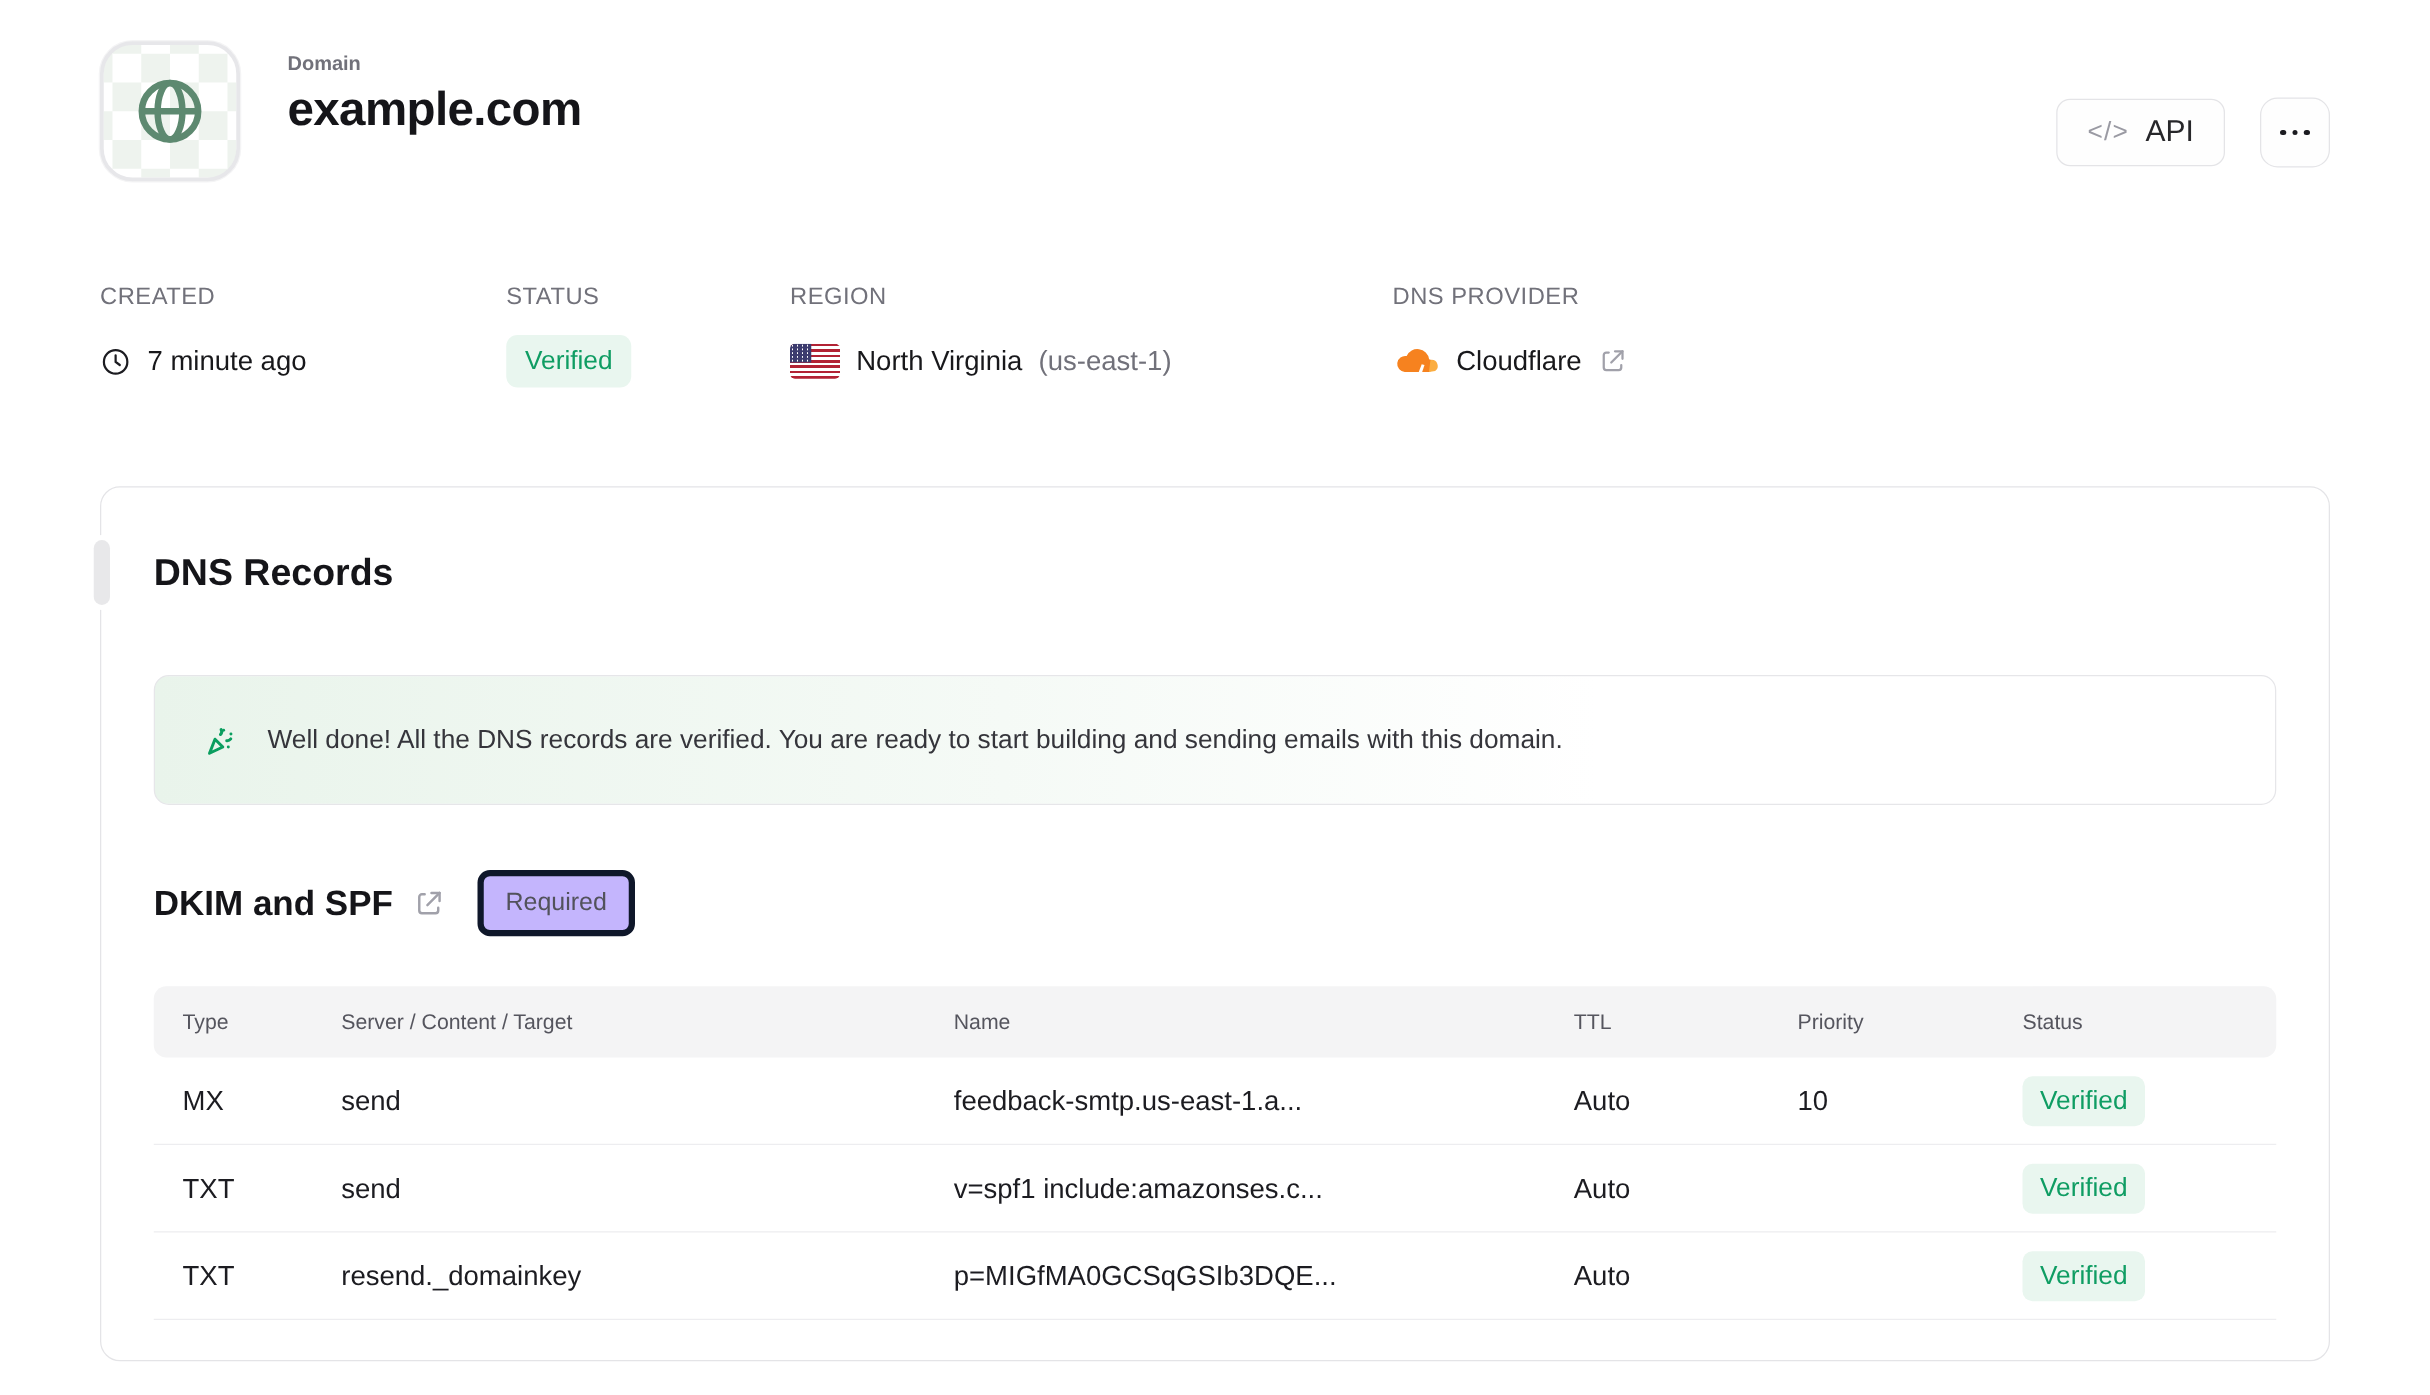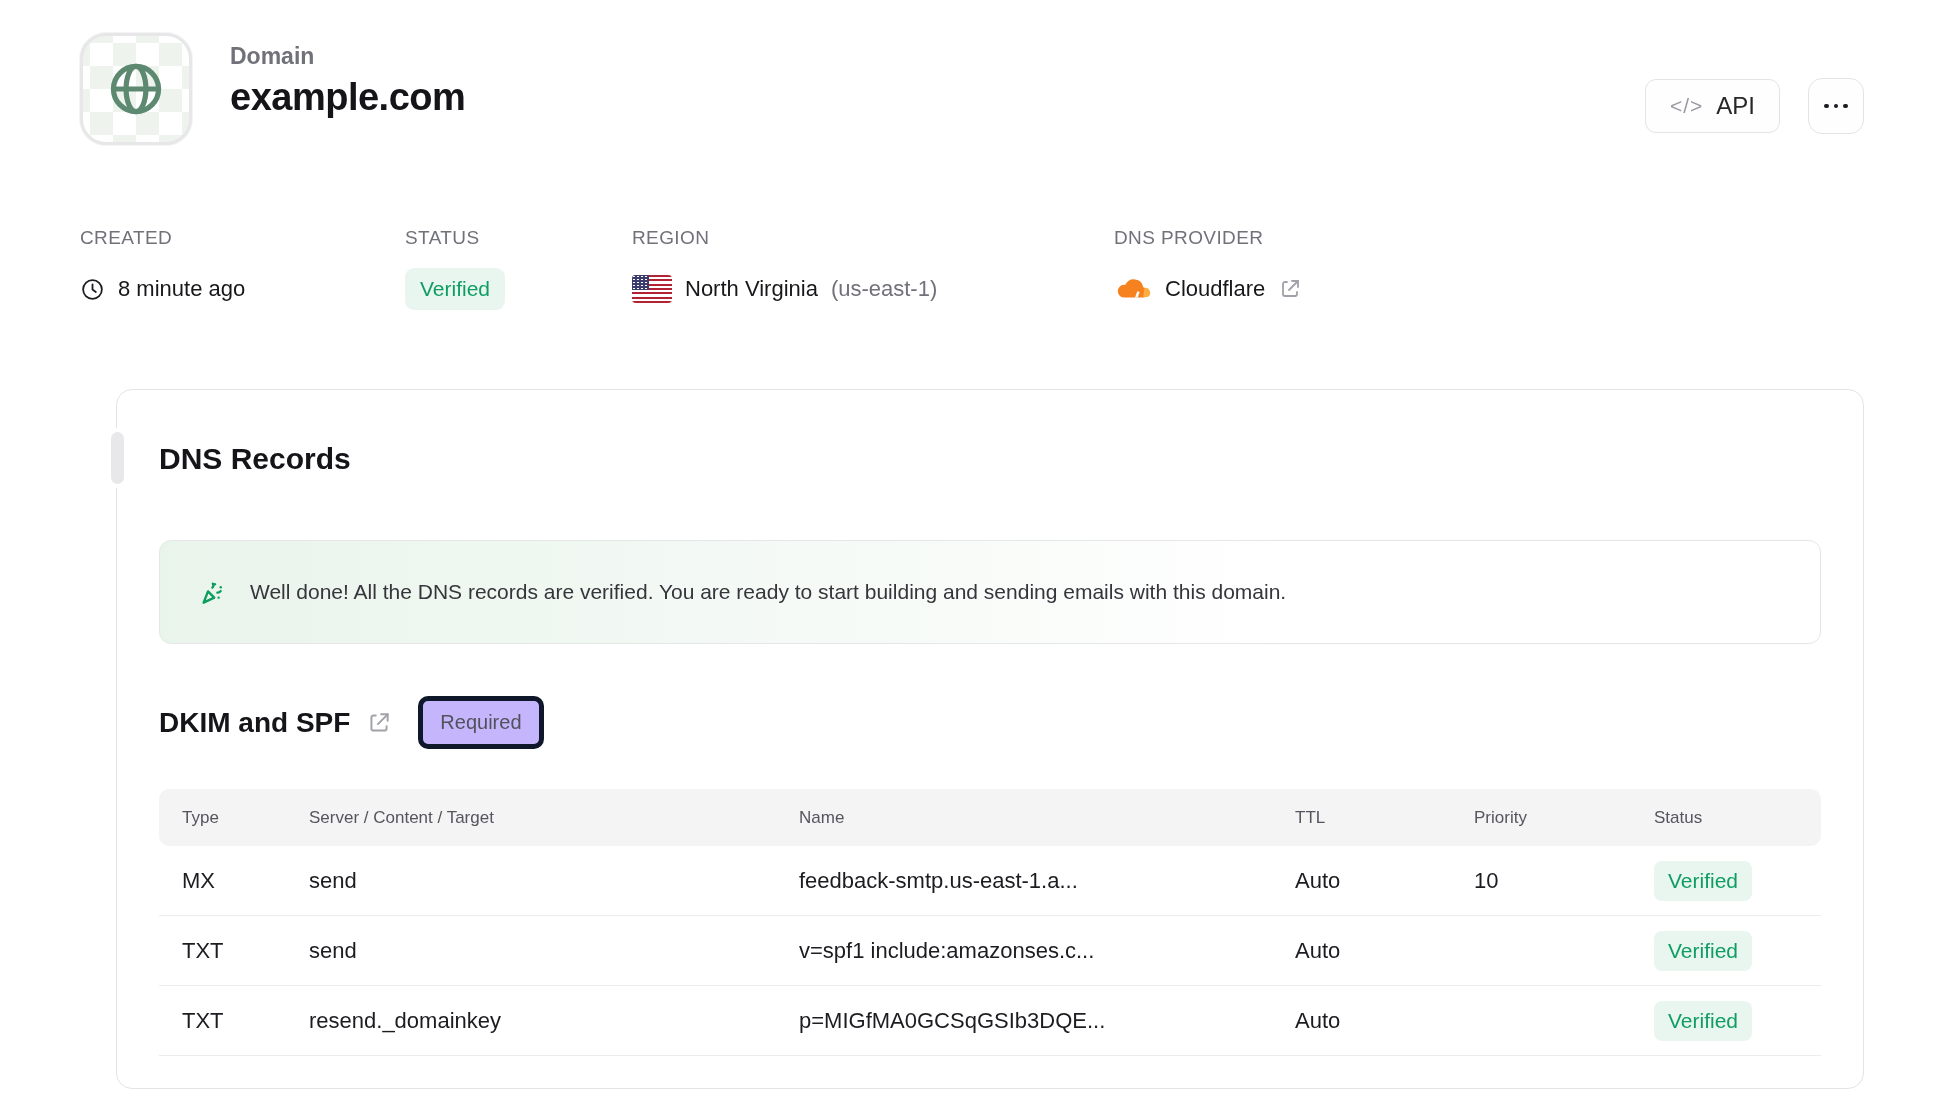--- a/index.html
+++ b/index.html
@@ -9,21 +9,21 @@
 
   
   .top-header { display:flex; align-items:flex-start; padding-top:33px; }
   .icon-tile { width:112px; height:112px; border-radius:26px; flex:0 0 auto;
     border:3px solid #e7e7ea; box-shadow:0 0 0 1px #f4f4f5;
     background-color:#fff;
     background-image:conic-gradient(#eef3ee 25%, #ffffff 0 50%, #eef3ee 0 75%, #ffffff 0);
     background-size:46px 46px; background-position:center;
     display:flex; align-items:center; justify-content:center; margin-right:38px; }
   .title-block { padding-top:10px; }
-  .domain-label { font-size:23px; font-weight:600; color:#71717a; }
+  .domain-label { font-size:16px; font-weight:600; color:#71717a; }
   .domain-name { font-size:38px; font-weight:700; color:#151519; letter-spacing:-0.5px; margin-top:6px; }
   .header-actions { margin-left:auto; display:flex; align-items:center; gap:28px; padding-top:45px; }
   .btn-api { height:54px; padding:0 24px; display:inline-flex; align-items:center; gap:13px;
     border:1px solid #e4e4e7; border-radius:11px; background:#fefefe; cursor:pointer; }
   .code-glyph { color:#9a9aa3; font-size:21px; letter-spacing:1px; }
   .btn-api-label { font-size:24px; color:#27272a; }
   .btn-more { width:56px; height:56px; border:1px solid #e4e4e7; border-radius:14px;
     background:#fefefe; display:flex; align-items:center; justify-content:center; gap:5px; cursor:pointer; }
   .dot { width:4.5px; height:4.5px; border-radius:50%; background:#1c1c21; }
 
@@ -38,21 +38,21 @@
     background:#e9f6ef; color:#0f9d63; border-radius:9px; font-size:21px; }
   .region-code { color:#71717a; }
   .flag { width:40px; height:28px; border-radius:4px; overflow:hidden; position:relative; flex:0 0 auto;
     background:repeating-linear-gradient(180deg,#b22234 0 2.16px,#ffffff 2.16px 4.31px); }
   .flag .canton { position:absolute; left:0; top:0; width:17px; height:15px; background:#3c3b6e;
     background-image:radial-gradient(#ffffff 0.8px, transparent 0.9px); background-size:4px 3px; }
   .ext-icon { color:#a1a1aa; display:inline-flex; cursor:pointer; }
 
   
   .dns-card { position:relative; margin-top:78px; border:1px solid #e4e4e7; border-radius:16px;
-    padding:52px 42px 56px; height:700px; background:#ffffff;margin-left:36px; }
+    padding:52px 42px 56px; height:700px; background:#ffffff; }
   .left-pill { position:absolute; left:-6px; top:42px; width:13px; height:52px;
     background:#e8e8ea; border-radius:7px; box-shadow:0 0 0 4px #ffffff; }
   .card-title { font-size:30px; font-weight:700; color:#151519; }
 
   .banner { margin-top:64px; height:104px; border:1px solid #e6e6e9; border-radius:12px;
     display:flex; align-items:center; gap:22px; padding:0 38px;
     background:linear-gradient(90deg,#e9f4eb 0%, #f5faf6 40%, #ffffff 68%); }
   .banner-text { font-size:21px; color:#35353b; }
   .confetti { color:#0a9e5f; display:inline-flex; flex:0 0 auto; }
 
@@ -106,21 +106,21 @@
   <div class="meta-row">
     <div class="meta-col c1">
       <div class="meta-label">CREATED</div>
       <div class="meta-value">
         <span>
           <svg width="25" height="25" viewBox="0 0 24 24" fill="none" stroke="#1c1c21" stroke-width="1.7" stroke-linecap="round">
             <circle cx="12" cy="12" r="9"></circle>
               <path d="M12 7v5l3.2 2.4"></path>
           </svg>
         </span>
-        <span>8 minute ago</span>
+        <span>7 minute ago</span>
       </div>
     </div>
     <div class="meta-col c2">
       <div class="meta-label">STATUS</div>
       <div class="meta-value">
         <span class="badge-green">Verified</span>
       </div>
     </div>
     <div class="meta-col c3">
       <div class="meta-label">REGION</div>

